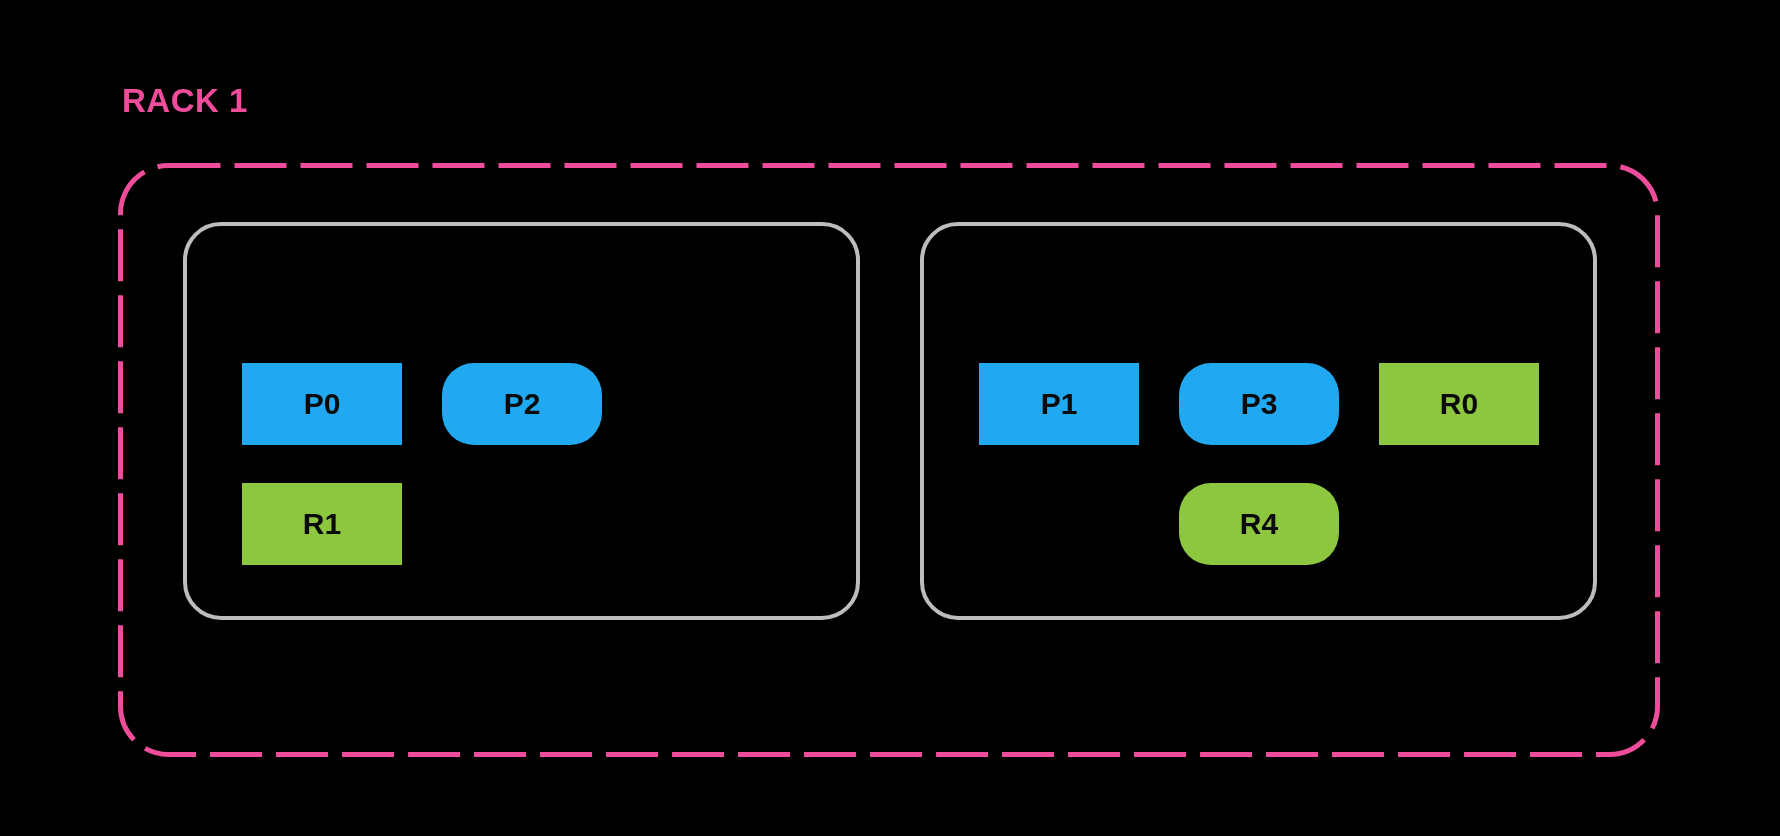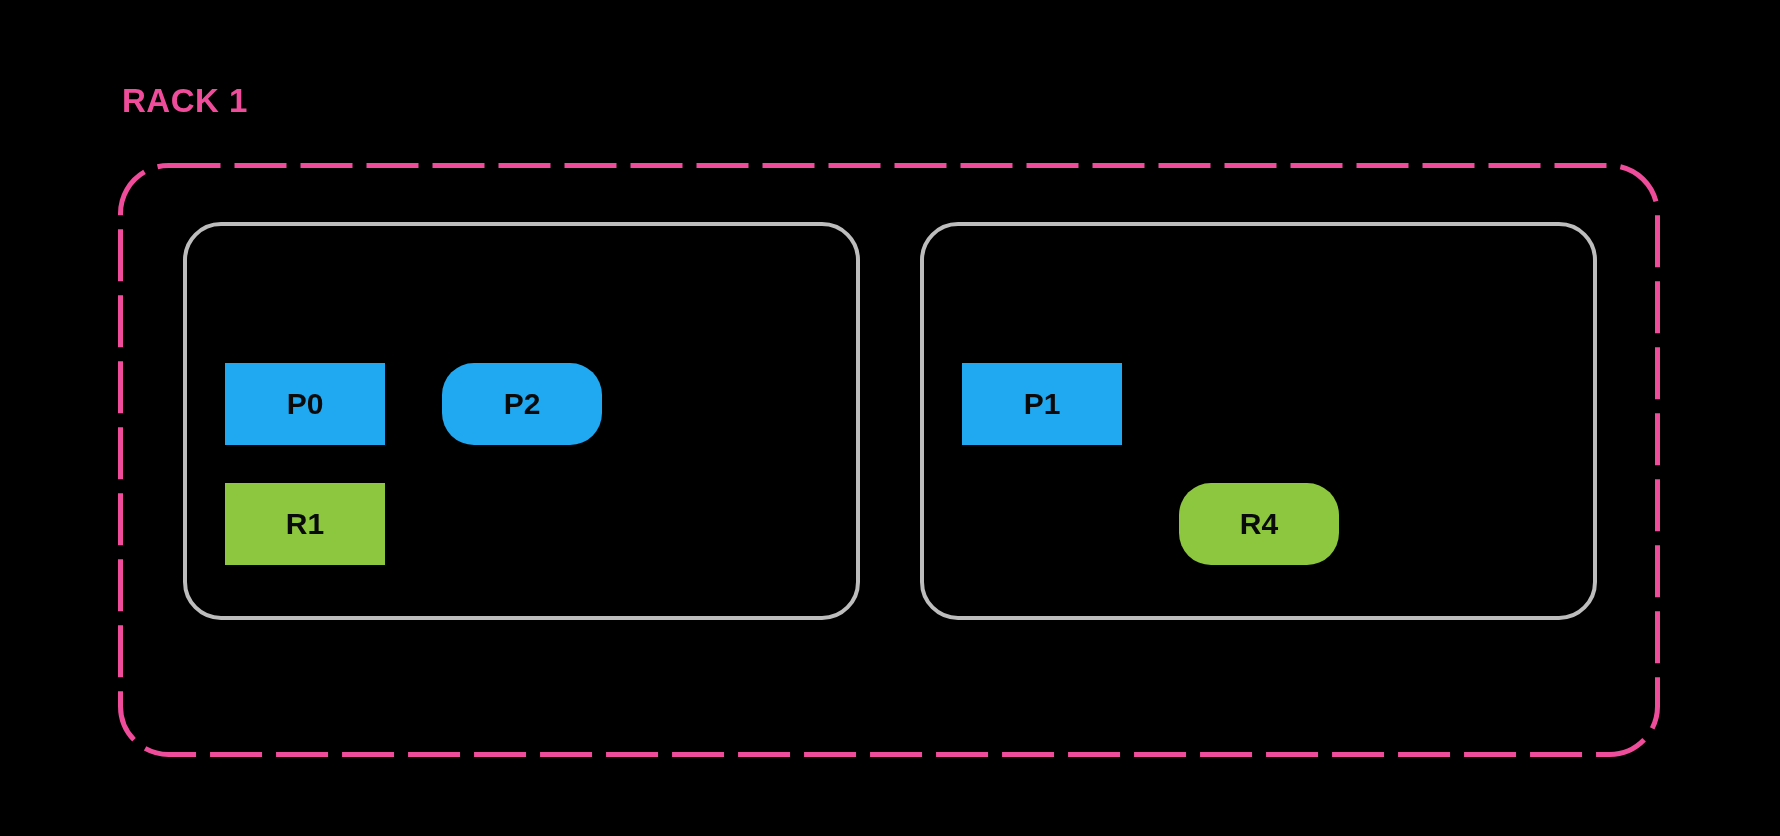--- a/index.html
+++ b/index.html
@@ -58,21 +58,21 @@
     justify-content: center;
     font-size: 30px;
     font-weight: 700;
     color: var(--slot-text, #000);
   }
   .slot.primary { background: var(--primary-blue, #20A9F1); }
   .slot.replica { background: var(--replica-green, #8DC63F); }
   
   .r1 { top: 137px; }
   .r2 { top: 257px; }
-  .c1 { left: 38px; }
+  .c1 { left: 55px; }
   .c2 { left: 255px; border-radius: 32px; }
   .c3 { left: 455px; }
 </style>
 </head>
 <body>
 
 <div class="canvas">
 
   <div class="rack-label">RACK 1</div>
 
@@ -81,16 +81,18 @@
   </svg>
 
   <div class="node-panel node-left">
     <div class="slot primary r1 c1">P0</div>
     <div class="slot primary r1 c2">P2</div>
     <div class="slot replica r2 c1">R1</div>
   </div>
 
   <div class="node-panel node-right">
     <div class="slot primary r1 c1">P1</div>
+    <div class="slot primary r1 c2">P3</div>
+    <div class="slot replica r1 c3">R0</div>
     <div class="slot replica r2 c2">R4</div>
   </div>
 
 </div>
 
 </body></html>

